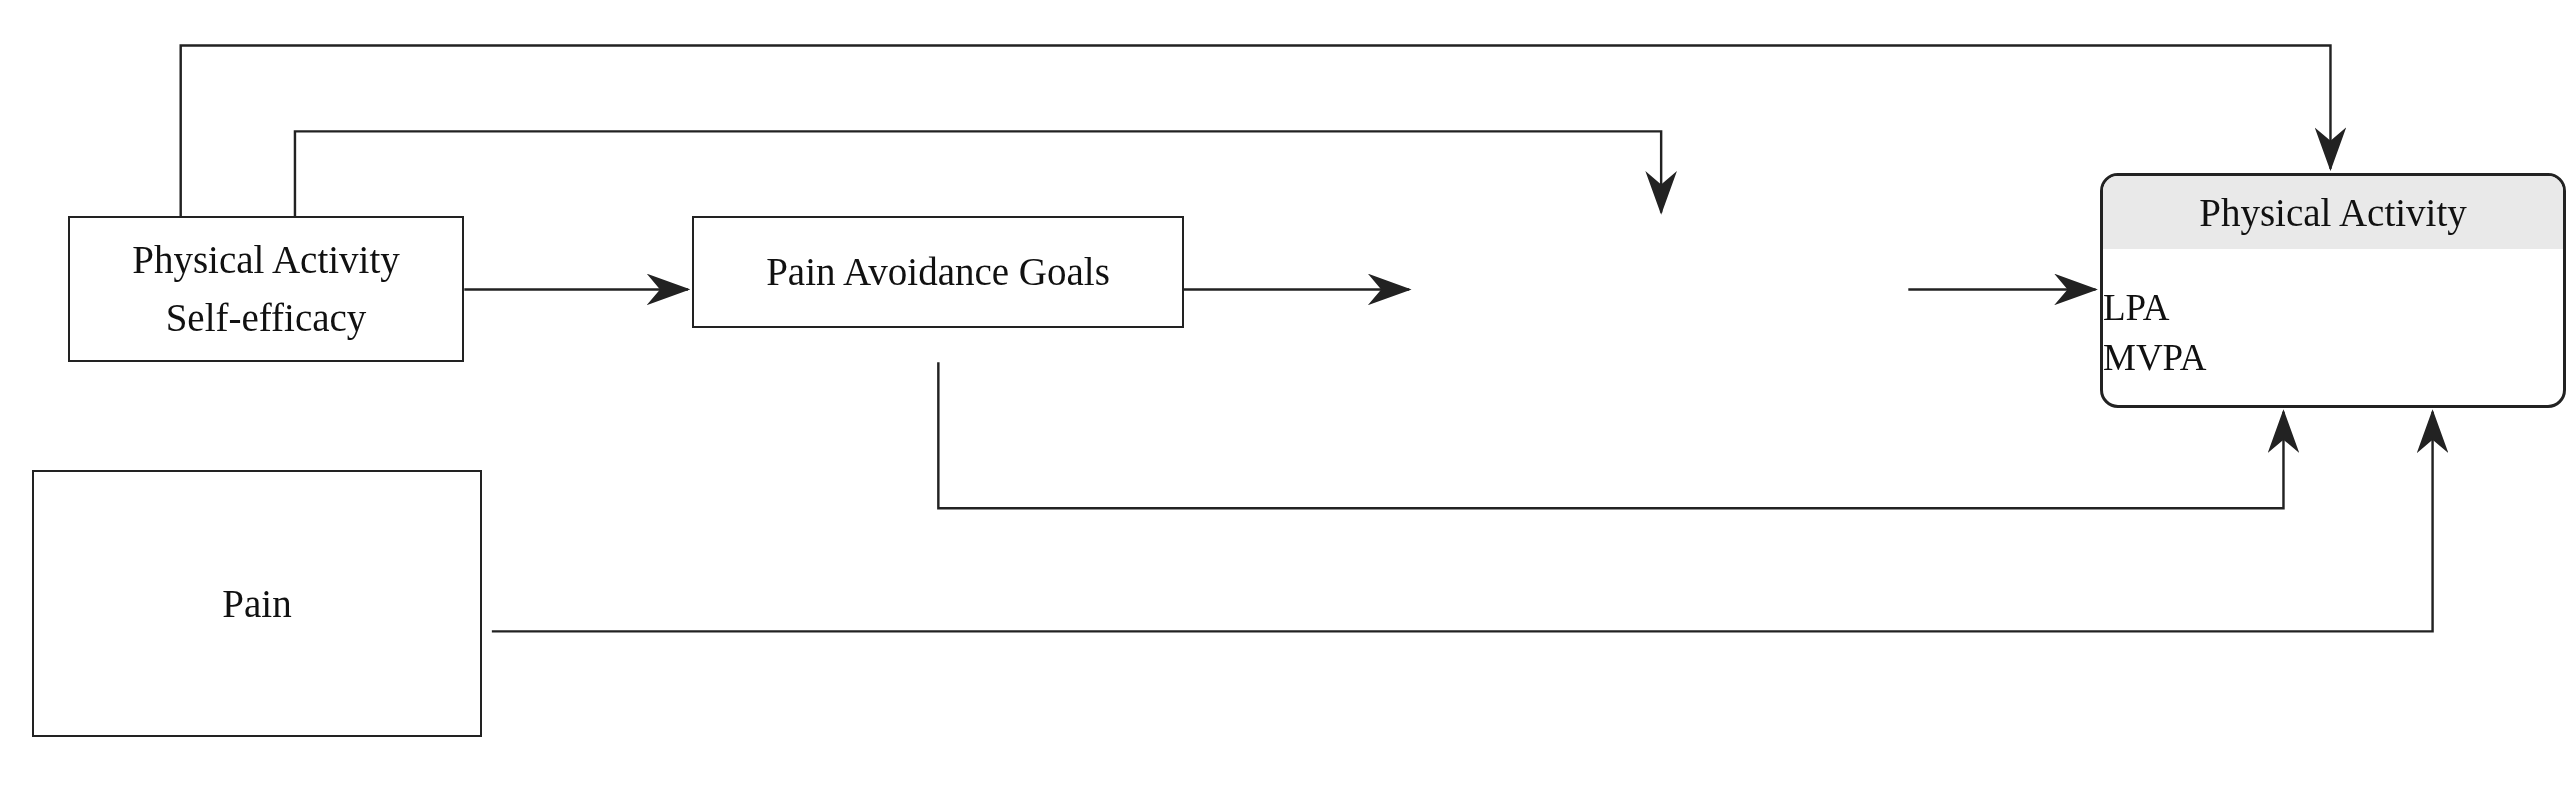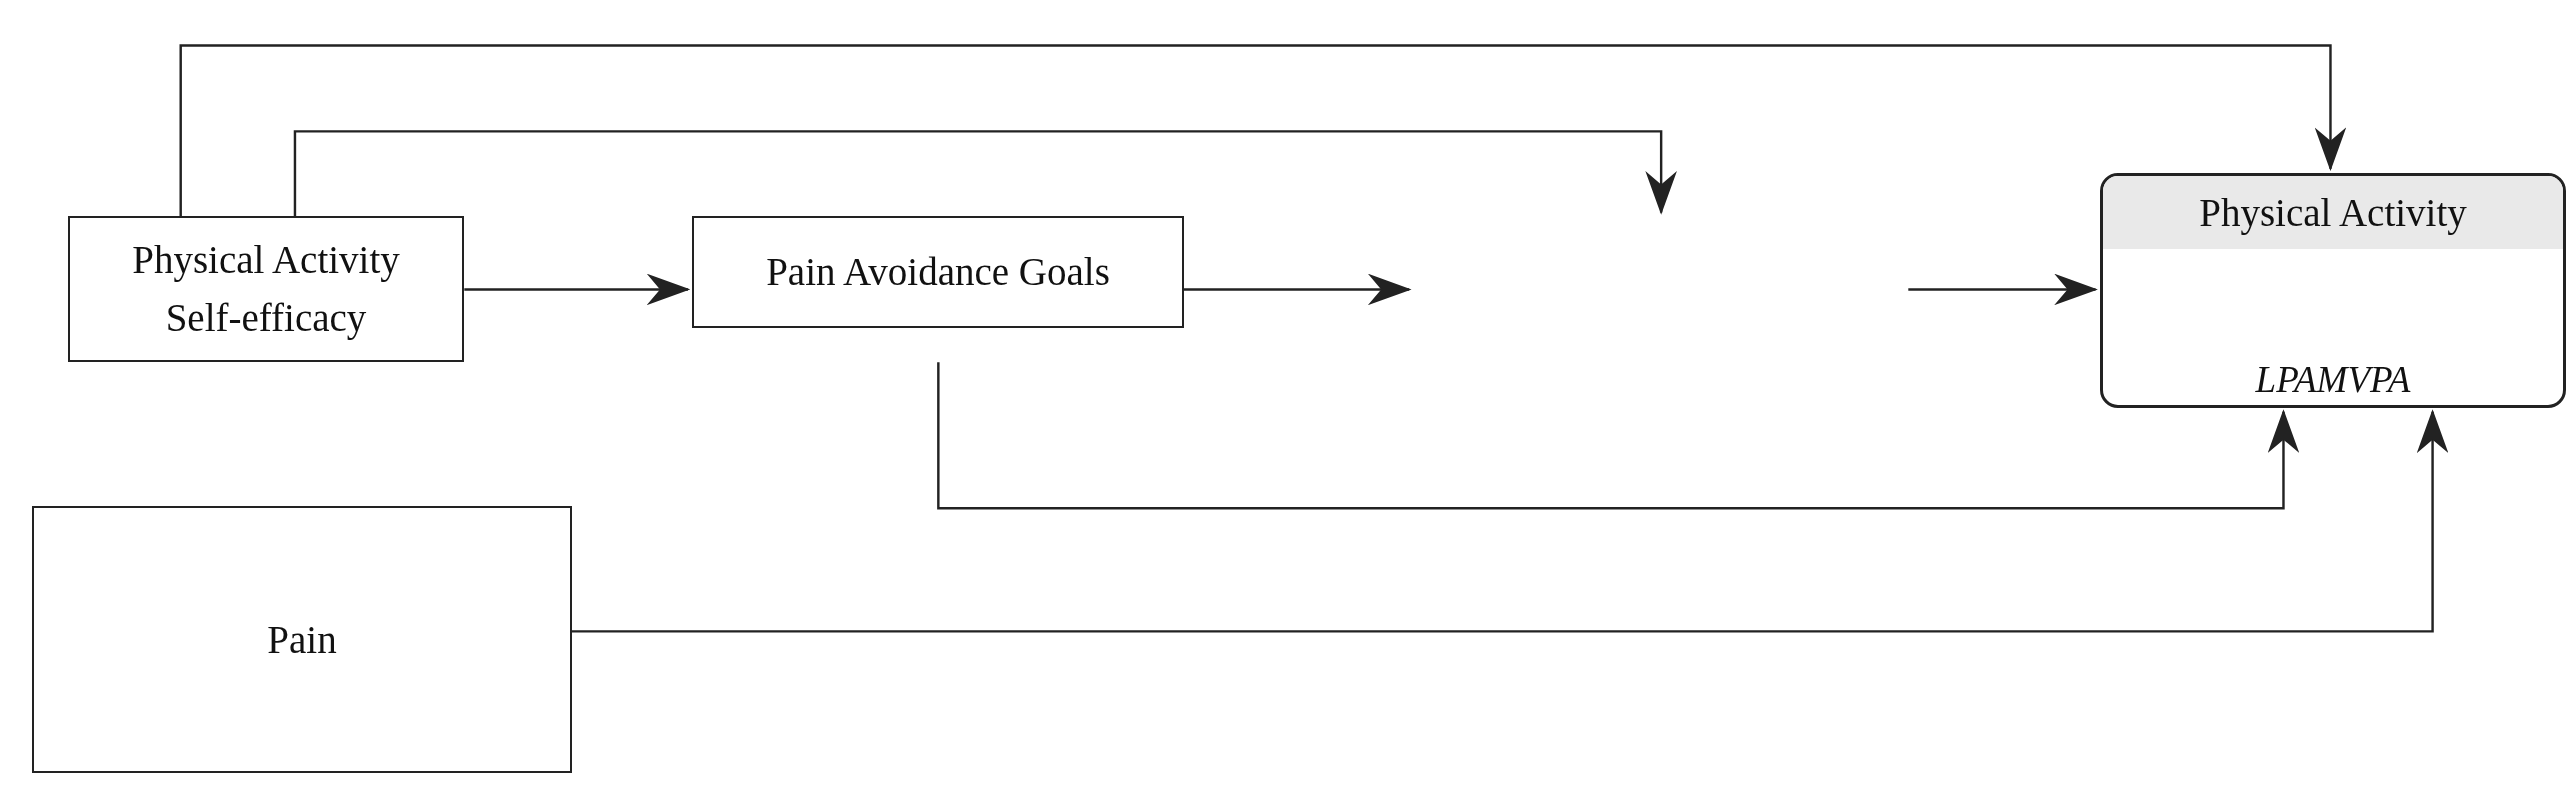--- a/index.html
+++ b/index.html
@@ -38,44 +38,43 @@
     justify-content:center;
     text-align:center;
     font-size:39px;
     line-height:1.48;
   }
   .node .line{display:block;white-space:nowrap;}
   
   .n-pase{left:68px;top:216px;width:396px;height:146px;}
   .n-pag {left:692px;top:216px;width:492px;height:112px;}
   .n-aa  {left:1413px;top:216px;width:495px;height:146px;}
-  .n-pain{left:32px;top:506px;width:540px;height:267px;}
+  .n-pain{left:32px;top:470px;width:450px;height:267px;}
   .n-pa{
     left:2100px;top:173px;width:466px;height:235px;
     border-width:3.2px;border-radius:18px;
     justify-content:flex-start;
     overflow:hidden;
     padding:0;
   }
   .pa-header{
     width:100%;
     height:73px;
     background:var(--header-bg);
     display:flex;align-items:center;justify-content:center;
     font-size:39px;
     flex:0 0 auto;
   }
   .pa-body{
     flex:1 1 auto;
     width:100%;
-    display:flex;flex-direction:row;align-items:flex-end;justify-content:center;
+    display:flex;flex-direction:column;align-items:flex-start;justify-content:center;
     padding-top:11.3px;
     font-size:37px;
     line-height:1.35;
-    font-style:italic;
   }
 </style>
 </head>
 <body>
 
 <div id="canvas">
 
   <svg id="edge-layer" viewBox="0 0 3179 982" xmlns="http://www.w3.org/2000/svg">
     <defs>
       <marker id="arrow" viewBox="0 0 18 13" markerWidth="18" markerHeight="13" refX="17" refY="6.5" orient="auto" markerUnits="strokeWidth">

